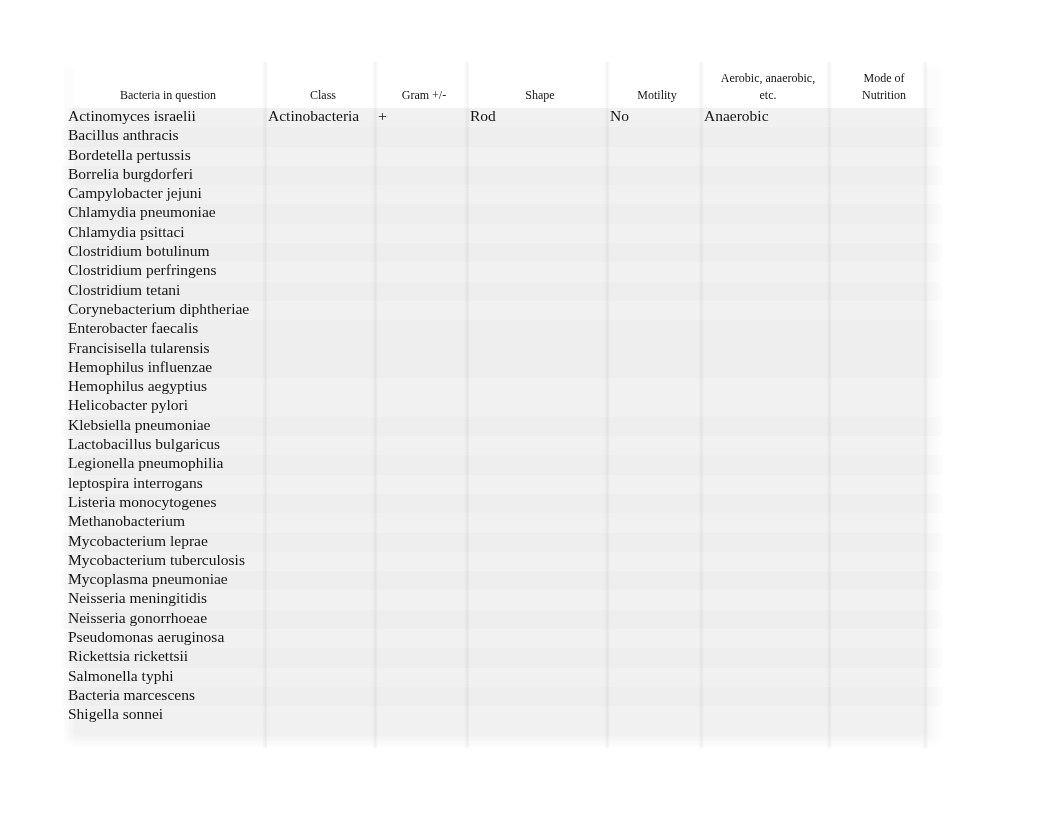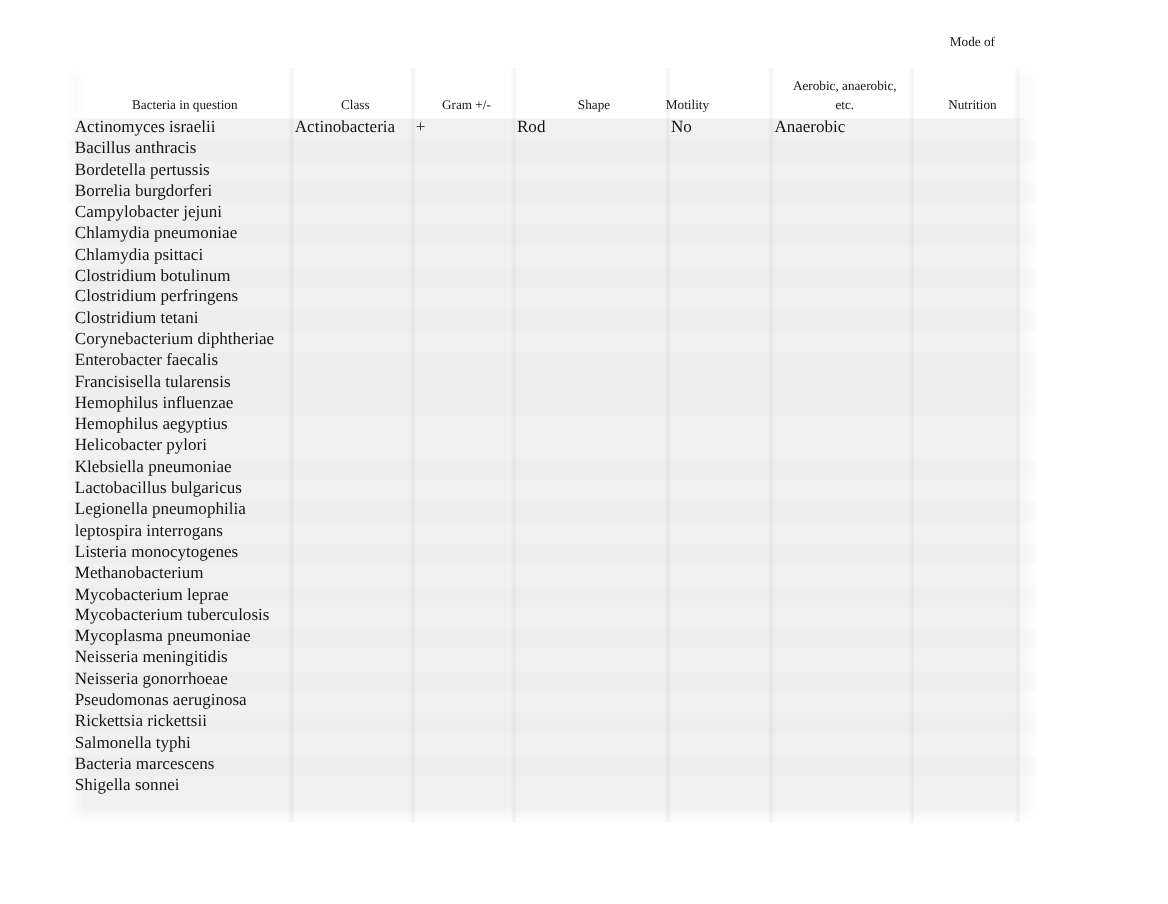--- a/index.html
+++ b/index.html
@@ -127,23 +127,23 @@
   .c2 { left: 316px; width: 92px;  }
   .c3 { left: 408px; width: 140px; }
   .c4 { left: 548px; width: 94px;  }
   .c5 { left: 642px; width: 128px; }
   .c6 { left: 770px; width: 104px; }
 
   .h0 { left: 6px;   width: 200px; }
   .h1 { left: 206px; width: 110px; }
   .h2 { left: 316px; width: 92px;  }
   .h3 { left: 408px; width: 140px; }
-  .h4 { left: 516px; width: 94px;  }
+  .h4 { left: 548px; width: 94px;  }
   .h5 { left: 642px; width: 128px; }
-  .h6 { left: 770px; width: 104px; gap: 40px; }
+  .h6 { left: 770px; width: 104px; }
 </style>
 </head>
 <body>
 
 <div id="page">
 
   <div id="sheet"></div>
   <div id="header-band"></div>
 
   <div class="vline" style="left:262px;"></div>

